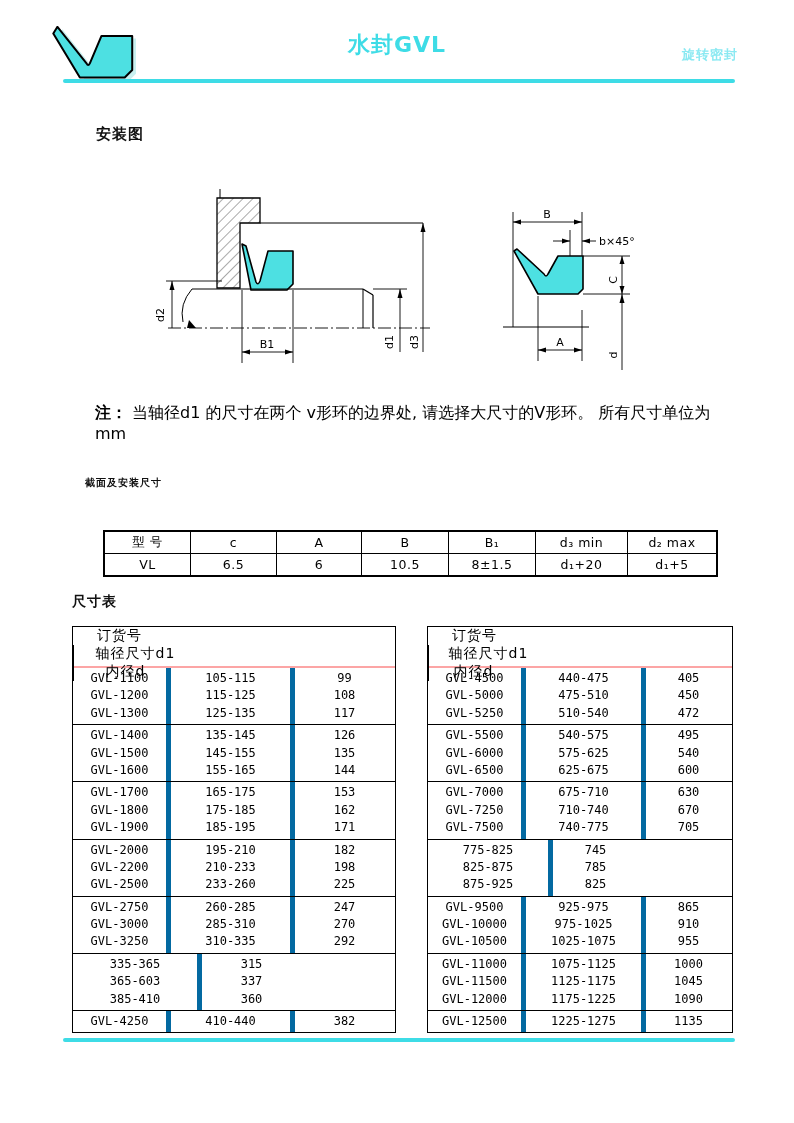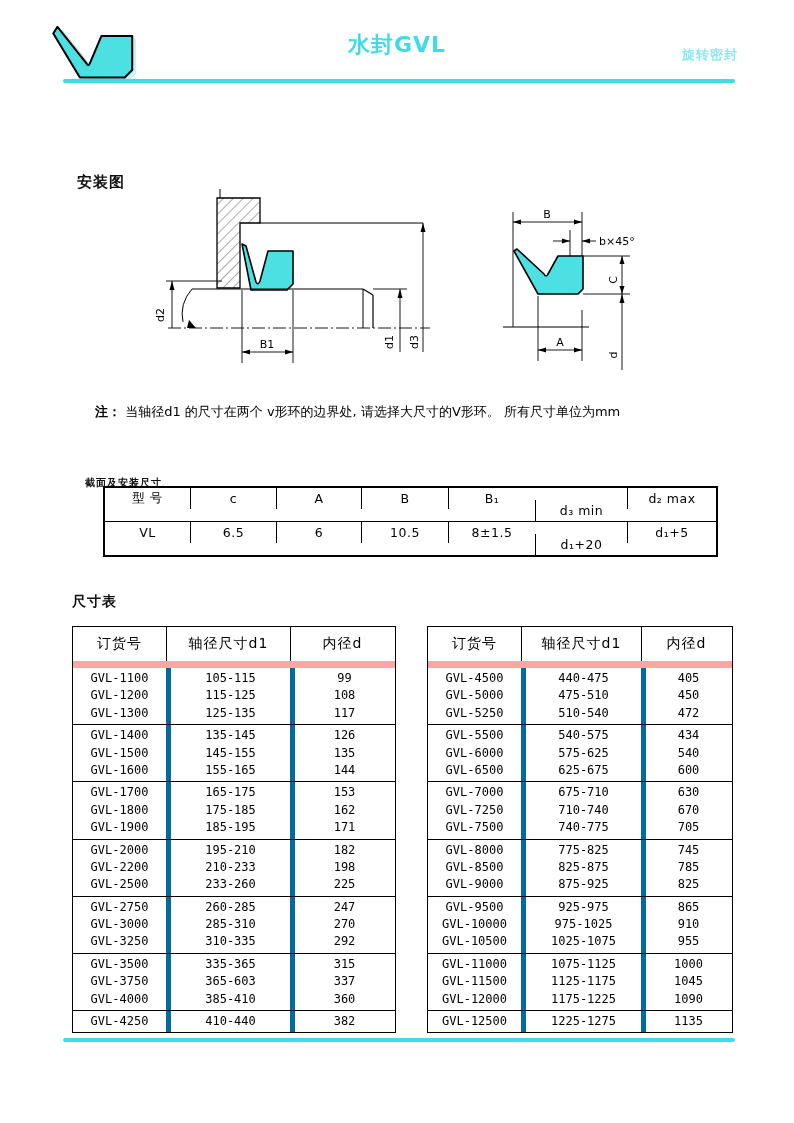--- a/index.html
+++ b/index.html
@@ -17,55 +17,55 @@
   }
   .corner-label {
     position:absolute; right:56px; top:46px;
     font-size:13px; font-weight:bold; color:#8ae9f2; letter-spacing:1px;
   }
   .rule { position:absolute; left:63px; width:672px; height:4px; background:#3edce6; border-radius:2px; }
   .rule.top { top:79px; }
   .rule.bottom { top:1038px; }
   
   .sec-heading { position:absolute; font-size:15px; font-weight:bold; color:#111; letter-spacing:1px; }
-  #h-install { left:77px; top:125px;margin-top:48px; }
+  #h-install { left:96px; top:125px; }
   #h-cross   { left:85px; top:476px; font-size:10px; }
   #h-size    { left:72px; top:593px; font-size:14px; }
   
   .dia { position:absolute; }
   #dia-left  { left:150px; top:182px; }
   #dia-right { left:475px; top:190px; }
   .dia text { font-family:"DejaVu Sans","Liberation Sans",sans-serif; font-size:11px; fill:#000; }
   
-  .note { position:absolute; left:95px; top:403px; width:620px; font-size:13px; color:#000; }
+  .note { position:absolute; left:95px; top:403px; width:620px; font-size:16px; color:#000; }
   .note b { font-weight:bold; }
   
   .spec-table {
-    position:absolute; left:103px; top:486px; width:615px;
+    position:absolute; left:103px; top:530px; width:615px;
     border:2px solid #000; font-size:12.5px;
   }
   .spec-row { display:flex; }
   .spec-row + .spec-row { border-top:1px solid #000; }
   .spec-cell {
     height:21px; display:flex; align-items:center; justify-content:center;
     letter-spacing:0.5px;
   }
   .spec-cell + .spec-cell { border-left:1px solid #000; }
   .spec-row .spec-cell:nth-child(1){width:85px;}
   .spec-row .spec-cell:nth-child(2){width:86px;}
   .spec-row .spec-cell:nth-child(3){width:85px;}
   .spec-row .spec-cell:nth-child(4){width:87px;}
   .spec-row .spec-cell:nth-child(5){width:87px;}
-  .spec-row .spec-cell:nth-child(6){width:92px;margin-top:12px;}
+  .spec-row .spec-cell:nth-child(6){width:92px;}
   .spec-row .spec-cell:nth-child(7){width:89px;}
   
   .size-table { position:absolute; top:626px; border:1.5px solid #000; background:#fff; }
   #size-table-left  { left:72px;  width:324px; }
   #size-table-right { left:427px; width:306px; }
-  .st-header { display:flex; height:41px; border-bottom:7px solid #fca5a5; font-size:14px; }
+  .st-header { display:flex; height:41px; border-bottom:2px solid #fca5a5; font-size:14px;flex-direction:column; }
   .st-header > div { display:flex; align-items:center; justify-content:center; letter-spacing:1px; }
   .st-header > div + div { border-left:1px solid #000; }
   .st-group { display:flex; }
   .st-group + .st-group { border-top:1px solid #000; }
   .st-col { padding:2px 0; }
   .st-col + .st-col { border-left:5px solid #0369a1; }
   .st-line {
     height:17.4px; line-height:17.4px; text-align:center;
     font-family:"DejaVu Sans Mono","Liberation Mono",monospace; font-size:12px;
   }
@@ -286,25 +286,20 @@
             <div class="st-line">285-310</div>
             <div class="st-line">310-335</div>
           </div>
           <div class="st-col c2">
             <div class="st-line">247</div>
             <div class="st-line">270</div>
             <div class="st-line">292</div>
           </div>
         </div>
         <div class="st-group">
-          <div class="st-col c0">
-            <div class="st-line">GVL-3500</div>
-            <div class="st-line">GVL-3750</div>
-            <div class="st-line">GVL-4000</div>
-          </div>
           <div class="st-col c1">
             <div class="st-line">335-365</div>
             <div class="st-line">365-603</div>
             <div class="st-line">385-410</div>
           </div>
           <div class="st-col c2">
             <div class="st-line">315</div>
             <div class="st-line">337</div>
             <div class="st-line">360</div>
           </div>
@@ -352,21 +347,21 @@
             <div class="st-line">GVL-5500</div>
             <div class="st-line">GVL-6000</div>
             <div class="st-line">GVL-6500</div>
           </div>
           <div class="st-col c1">
             <div class="st-line">540-575</div>
             <div class="st-line">575-625</div>
             <div class="st-line">625-675</div>
           </div>
           <div class="st-col c2">
-            <div class="st-line">434</div>
+            <div class="st-line">495</div>
             <div class="st-line">540</div>
             <div class="st-line">600</div>
           </div>
         </div>
         <div class="st-group">
           <div class="st-col c0">
             <div class="st-line">GVL-7000</div>
             <div class="st-line">GVL-7250</div>
             <div class="st-line">GVL-7500</div>
           </div>
@@ -375,25 +370,20 @@
             <div class="st-line">710-740</div>
             <div class="st-line">740-775</div>
           </div>
           <div class="st-col c2">
             <div class="st-line">630</div>
             <div class="st-line">670</div>
             <div class="st-line">705</div>
           </div>
         </div>
         <div class="st-group">
-          <div class="st-col c0">
-            <div class="st-line">GVL-8000</div>
-            <div class="st-line">GVL-8500</div>
-            <div class="st-line">GVL-9000</div>
-          </div>
           <div class="st-col c1">
             <div class="st-line">775-825</div>
             <div class="st-line">825-875</div>
             <div class="st-line">875-925</div>
           </div>
           <div class="st-col c2">
             <div class="st-line">745</div>
             <div class="st-line">785</div>
             <div class="st-line">825</div>
           </div>

